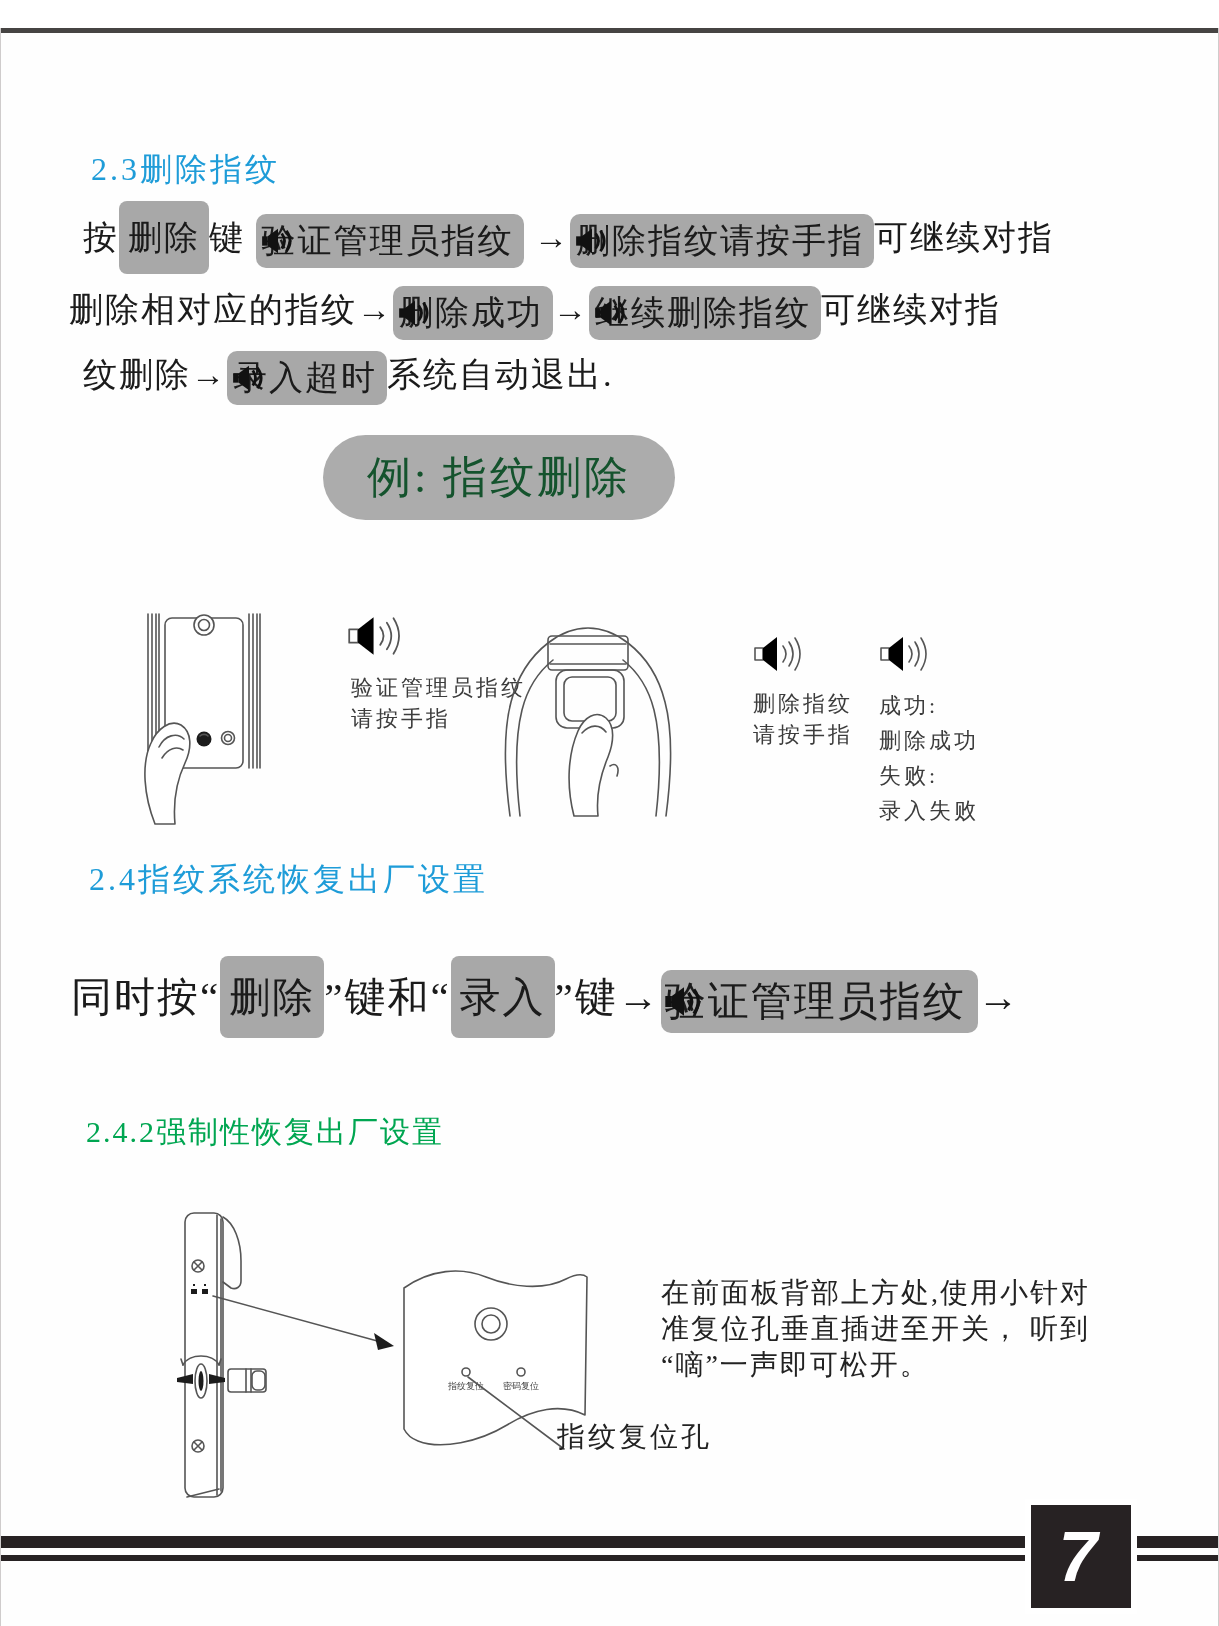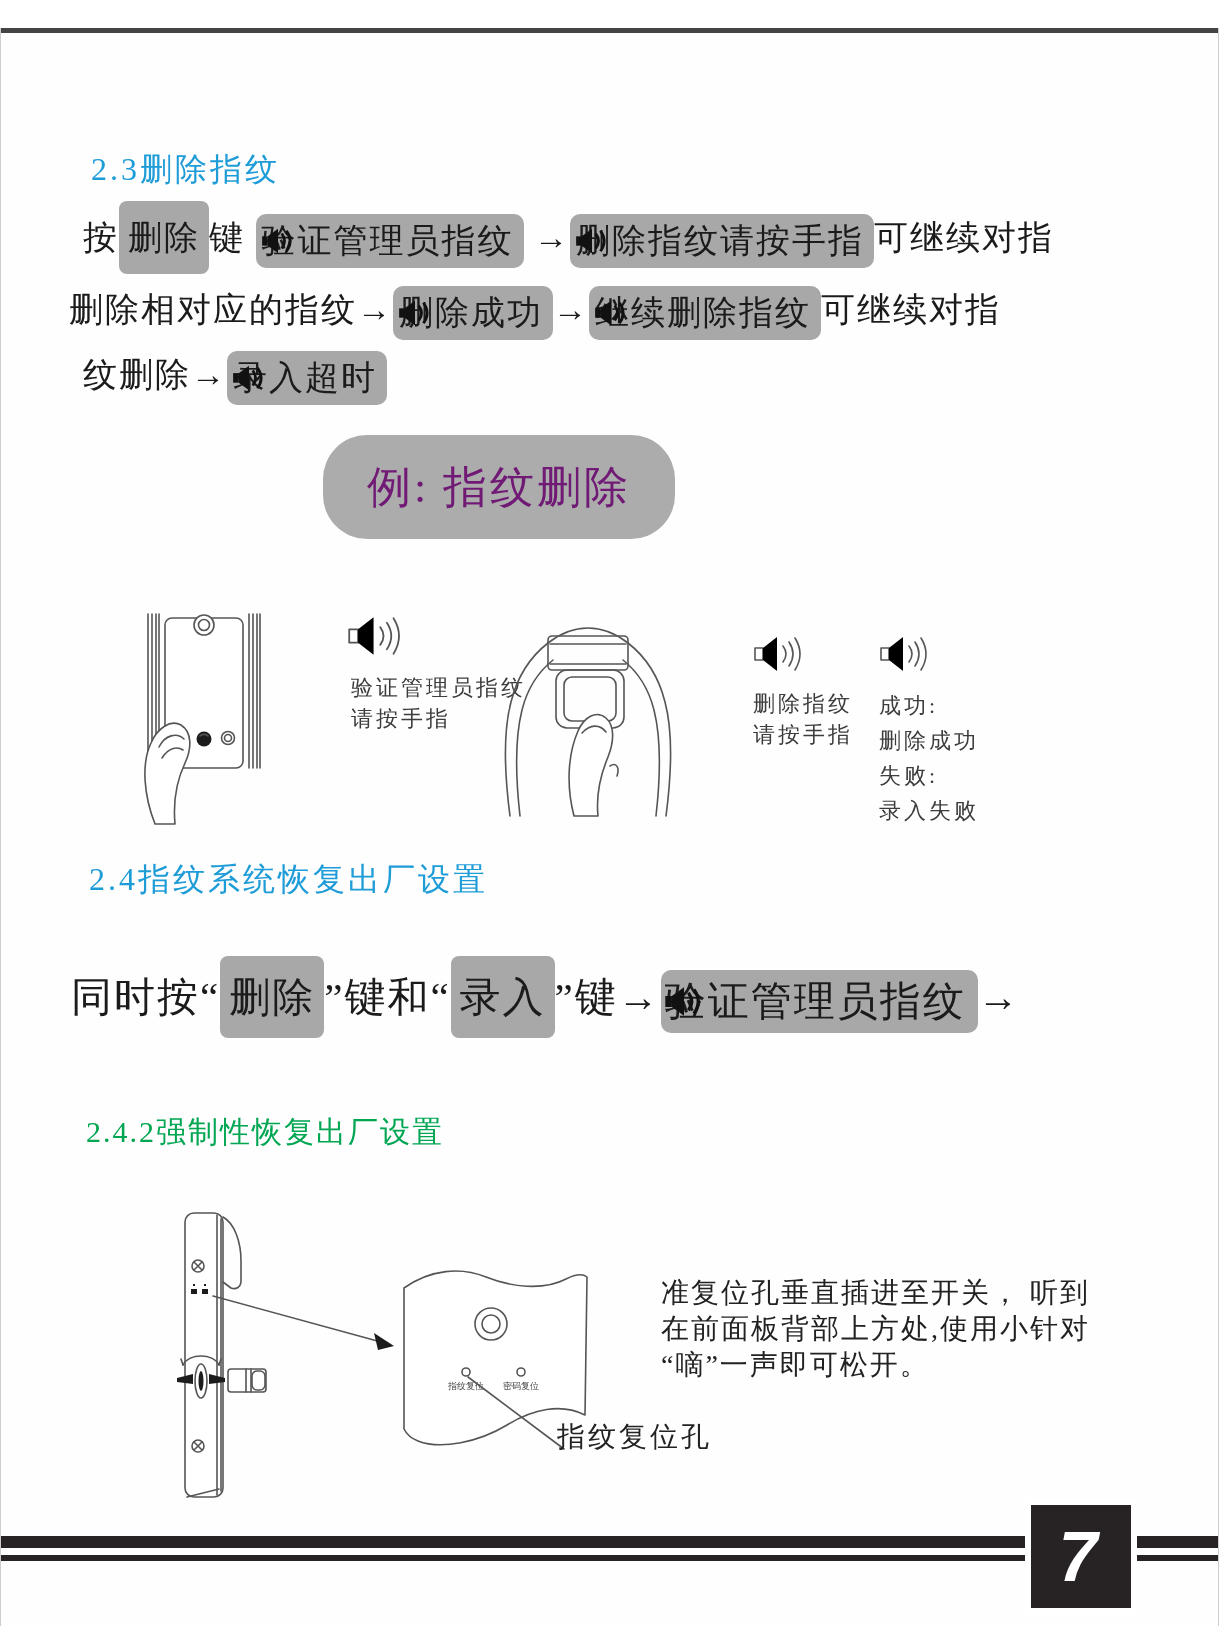--- a/index.html
+++ b/index.html
@@ -16,23 +16,23 @@
   .para1{font-size:34px;letter-spacing:2px;}
   .para2{font-size:41px;letter-spacing:2px;}
   .hl{background:#A8A8A8;border-radius:8px;padding:18px 9px;vertical-align:baseline;}
   .voice{
     background:#A8A8A8;border-radius:10px;padding:4px 10px 4px 6px;
     display:inline-flex;align-items:center;gap:7px;vertical-align:middle;
   }
   .voice2{padding:4px 12px 4px 4px;}
   .spk-s{flex:0 0 auto;}
   .pill{
-    position:absolute;left:322px;top:407px;width:352px;height:104px;border-radius:44px;
+    position:absolute;left:322px;top:407px;width:352px;height:85px;border-radius:44px;
     background:#ACACAC;display:flex;align-items:center;justify-content:center;
-    font-size:44px;letter-spacing:3px;color:#701a75;
+    font-size:44px;letter-spacing:3px;color:#14532d;
   }
   .cap{position:absolute;font-size:22px;letter-spacing:3px;color:#3c3c3c;line-height:31px;white-space:nowrap;}
   .cap3{line-height:35px;}
   .note{position:absolute;left:660px;top:1247px;font-size:28px;letter-spacing:2px;line-height:36px;color:#222;white-space:nowrap;}
   .pointer-label{position:absolute;left:556px;top:1390px;font-size:28px;letter-spacing:3px;color:#222;}
   .stripe1{position:absolute;left:0;top:1508px;width:100%;height:12px;background:#272223;}
   .stripe2{position:absolute;left:0;top:1527px;width:100%;height:6px;background:#272223;}
   .pagebox{
     position:absolute;left:1024px;top:1471px;width:100px;height:103px;
     background:#272223;border:6px solid #fff;z-index:5;
@@ -102,21 +102,21 @@
 
   <div class="abs para1" style="left:82px;top:323px;">
     <span>纹删除→</span><span class="voice">
         <svg class="spk-s" width="32" height="28" viewBox="0 0 34 30">
           <rect x="0" y="10" width="6" height="10" fill="#111"></rect>
           <polygon points="6,10 17,2 17,28 6,20" fill="#111"></polygon>
           <path d="M21,7 Q27,15 21,23" stroke="#111" stroke-width="3" fill="none"></path>
           <path d="M26,4 Q34,15 26,26" stroke="#111" stroke-width="3" fill="none"></path>
         </svg>
         <span>录入超时</span>
-      </span>
+      </span><span>系统自动退出.</span>
   </div>
 
   <div class="pill">例: 指纹删除</div>
 
   <svg class="line-art" style="left:142px;top:578px;" width="130" height="218" viewBox="0 0 130 218">
     <path d="M5,8 V162 M9,8 V162 M13,8 V162 M16,8 V162"></path>
     <path d="M106,8 V162 M110,8 V162 M114,8 V162 M117,8 V162"></path>
     <rect x="22" y="12" width="78" height="150" rx="7" class="fillw"></rect>
     <circle cx="61" cy="19" r="10" class="fillw"></circle>
     <circle cx="61" cy="19" r="5.5"></circle>
@@ -230,22 +230,22 @@
     <circle cx="350" cy="121" r="16"></circle>
     <circle cx="350" cy="121" r="9"></circle>
     <circle cx="325" cy="169" r="4"></circle>
     <circle cx="380" cy="169" r="4"></circle>
     <text x="325" y="186" font-size="9" text-anchor="middle">指纹复位</text>
     <text x="380" y="186" font-size="9" text-anchor="middle">密码复位</text>
     <path d="M327,174 L423,246"></path>
   </svg>
 
   <div class="note">
+    <div>在前面板背部上方处,使用小针对</div>
     <div>准复位孔垂直插进至开关， 听到</div>
-    <div>在前面板背部上方处,使用小针对</div>
     <div>“嘀”一声即可松开。</div>
   </div>
 
   <div class="pointer-label">指纹复位孔</div>
 
   <div class="stripe1"></div>
   <div class="stripe2"></div>
   <div class="pagebox">
     <span>7</span>
   </div>

